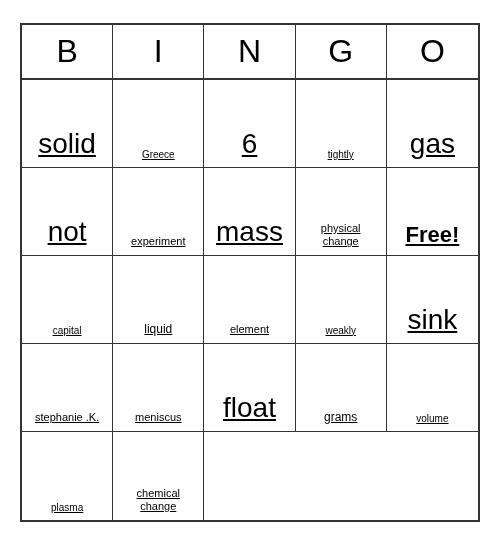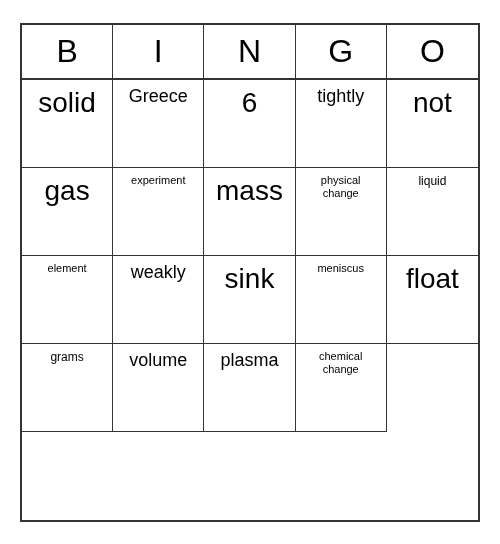--- a/index.html
+++ b/index.html
@@ -44,25 +44,26 @@
     .bingo-grid {
       display: grid;
       grid-template-columns: repeat(5, 1fr);
       grid-template-rows: repeat(5, 1fr);
     }
 
     .bingo-cell {
       border-right: 1px solid #333;
       border-bottom: 1px solid #333;
       display: flex;
-      align-items: flex-start;
+      align-items: flex-end;
       justify-content: center;
       text-align: center;
       min-height: 88px;
       padding: 6px;
+      text-decoration: underline;
     }
 
     .bingo-cell:nth-child(5n) {
       border-right: none;
     }
 
     .bingo-cell:nth-child(n+21) {
       border-bottom: none;
     }
 
@@ -72,21 +73,21 @@
 
     .size-large {
       font-size: 28px;
     }
 
     .size-medium {
       font-size: 12px;
     }
 
     .size-small {
-      font-size: 18px;
+      font-size: 10px;
     }
 
     .size-xsmall {
       font-size: 11px;
     }
 
     .free-cell {
       font-size: 22px;
       font-weight: bold;
     }
@@ -109,45 +110,54 @@
       <div class="bingo-cell">
         <span class="size-small">Greece</span>
       </div>
       <div class="bingo-cell">
         <span class="size-large">6</span>
       </div>
       <div class="bingo-cell">
         <span class="size-small">tightly</span>
       </div>
       <div class="bingo-cell">
-        <span class="size-large">not</span>
+        <span class="size-large">gas</span>
       </div>
       <div class="bingo-cell">
-        <span class="size-large">gas</span>
+        <span class="size-large">not</span>
       </div>
       <div class="bingo-cell">
         <span class="size-xsmall">experiment</span>
       </div>
       <div class="bingo-cell">
         <span class="size-large">mass</span>
       </div>
       <div class="bingo-cell">
         <span class="size-xsmall">physical change</span>
+      </div>
+      <div class="bingo-cell">
+        <span class="free-cell">Free!</span>
+      </div>
+      <div class="bingo-cell">
+        <span class="size-small">capital</span>
       </div>
       <div class="bingo-cell">
         <span class="size-medium">liquid</span>
       </div>
       <div class="bingo-cell">
         <span class="size-xsmall">element</span>
       </div>
       <div class="bingo-cell">
         <span class="size-small">weakly</span>
       </div>
       <div class="bingo-cell">
         <span class="size-large">sink</span>
+      </div>
+      <div class="bingo-cell">
+        <span class="size-xsmall">stephanie .K.</span>
       </div>
       <div class="bingo-cell">
         <span class="size-xsmall">meniscus</span>
       </div>
       <div class="bingo-cell">
         <span class="size-large">float</span>
       </div>
       <div class="bingo-cell">
         <span class="size-medium">grams</span>
       </div>

